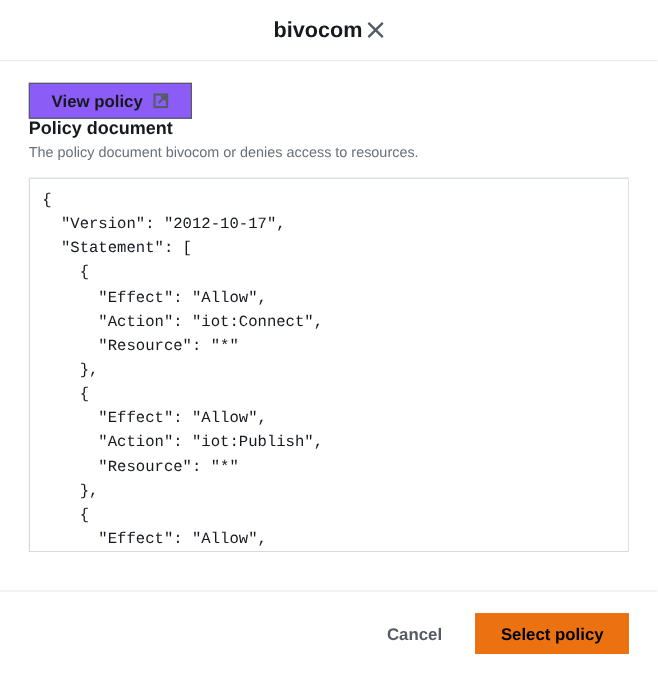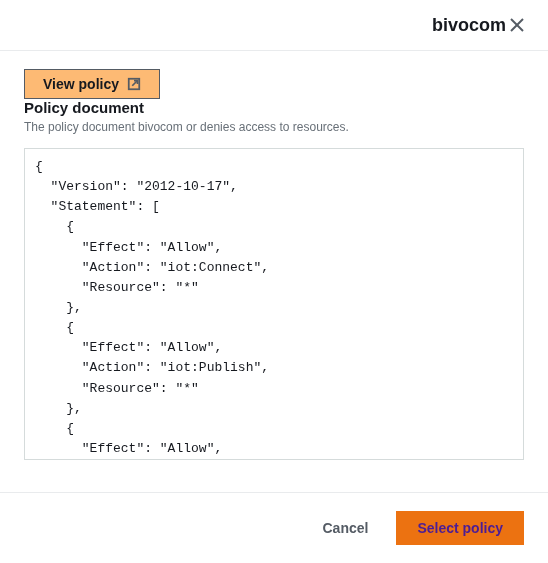--- a/index.html
+++ b/index.html
@@ -11,21 +11,21 @@
       font-family: "Amazon Ember", "Helvetica Neue", Arial, sans-serif;
       width: 548px;
       height: 563px;
       background: #ffffff;
       color: #16191f;
       display: flex;
       flex-direction: column;
     }
     .header {
       display: flex;
-      justify-content: flex-end;
+      justify-content: center;
       align-items: center;
       padding: 14px 20px 14px 24px;
       border-bottom: 1px solid #e9ebed;
     }
     .header-title {
       font-size: 18px;
       font-weight: 700;
       color: #16191f;
     }
     .close-btn {
@@ -49,21 +49,21 @@
       overflow: hidden;
       display: flex;
       flex-direction: column;
     }
     .view-policy-btn {
       display: inline-flex;
       align-items: center;
       gap: 8px;
       padding: 6px 18px;
       border: 1px solid #545b64;
-      background: #fdba74;
+      background: #8b5cf6;
       font-size: 14px;
       font-weight: 700;
       color: #16191f;
       cursor: pointer;
       align-self: flex-start;
     }
     .view-policy-btn svg {
       width: 14px;
       height: 14px;
       stroke: #545b64;
@@ -122,21 +122,21 @@
       border: none;
       font-size: 14px;
       font-weight: 700;
       color: #545b64;
       cursor: pointer;
       padding: 8px 14px;
     }
     .primary-btn {
       background: #ec7211;
       border: 1px solid #ec7211;
-      color: #4c1d95;
+      color: #000000;
       font-size: 14px;
       font-weight: 700;
       padding: 8px 20px;
       cursor: pointer;
     }
   </style>
 </head>
 <body>
 
 <div class="header">

